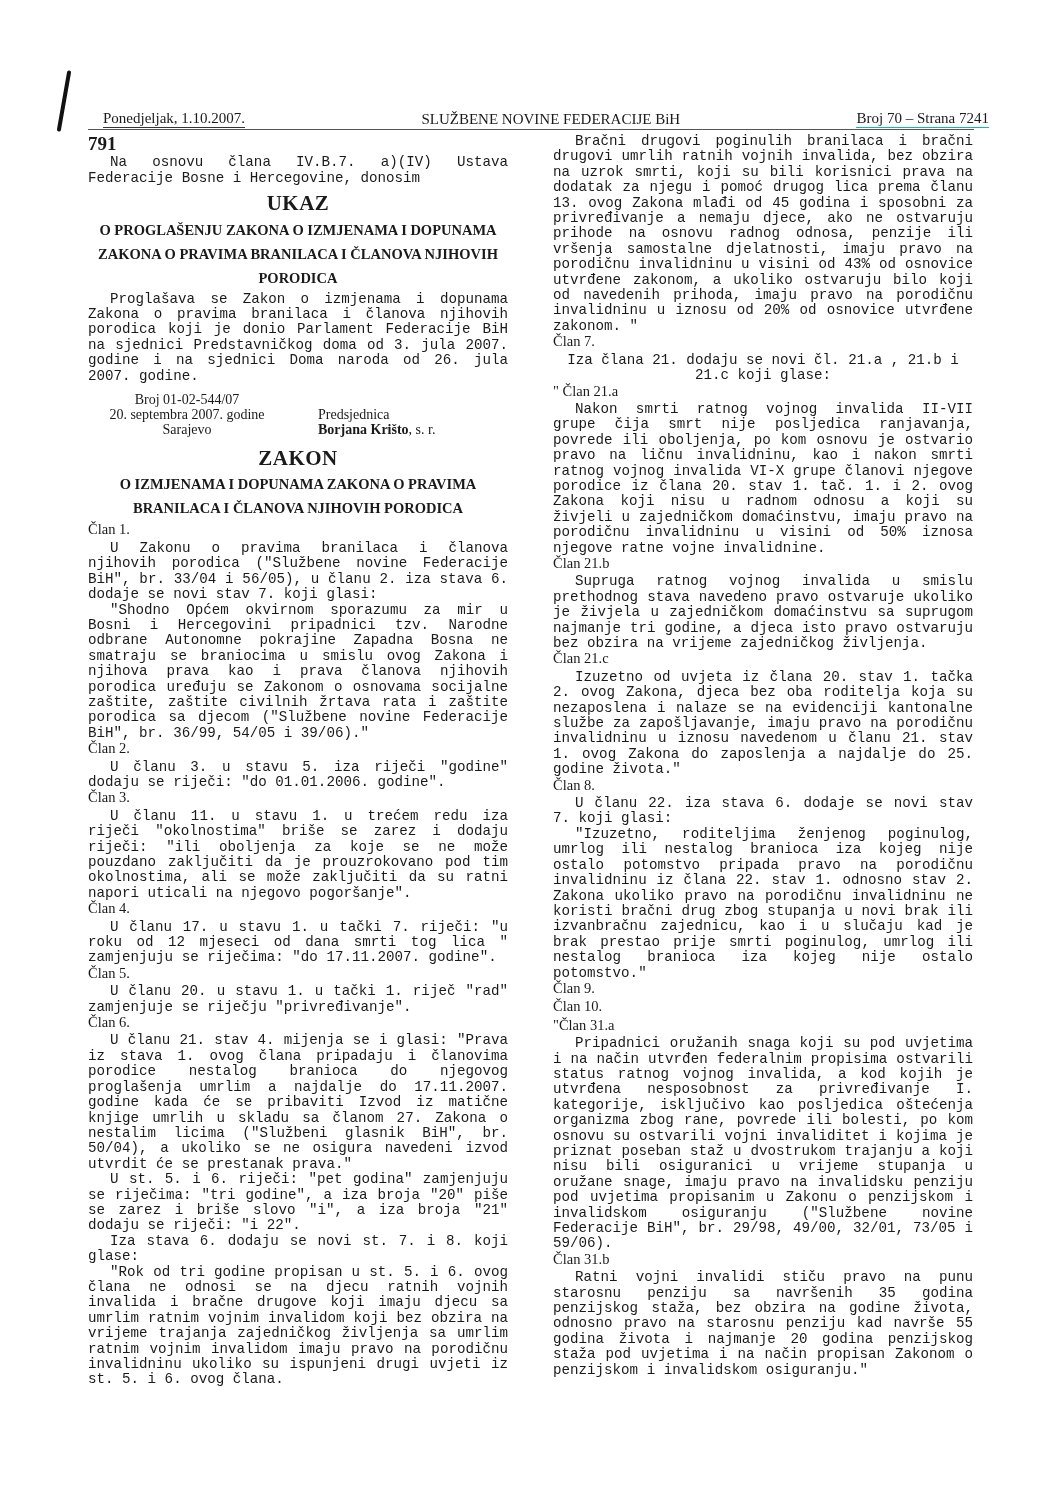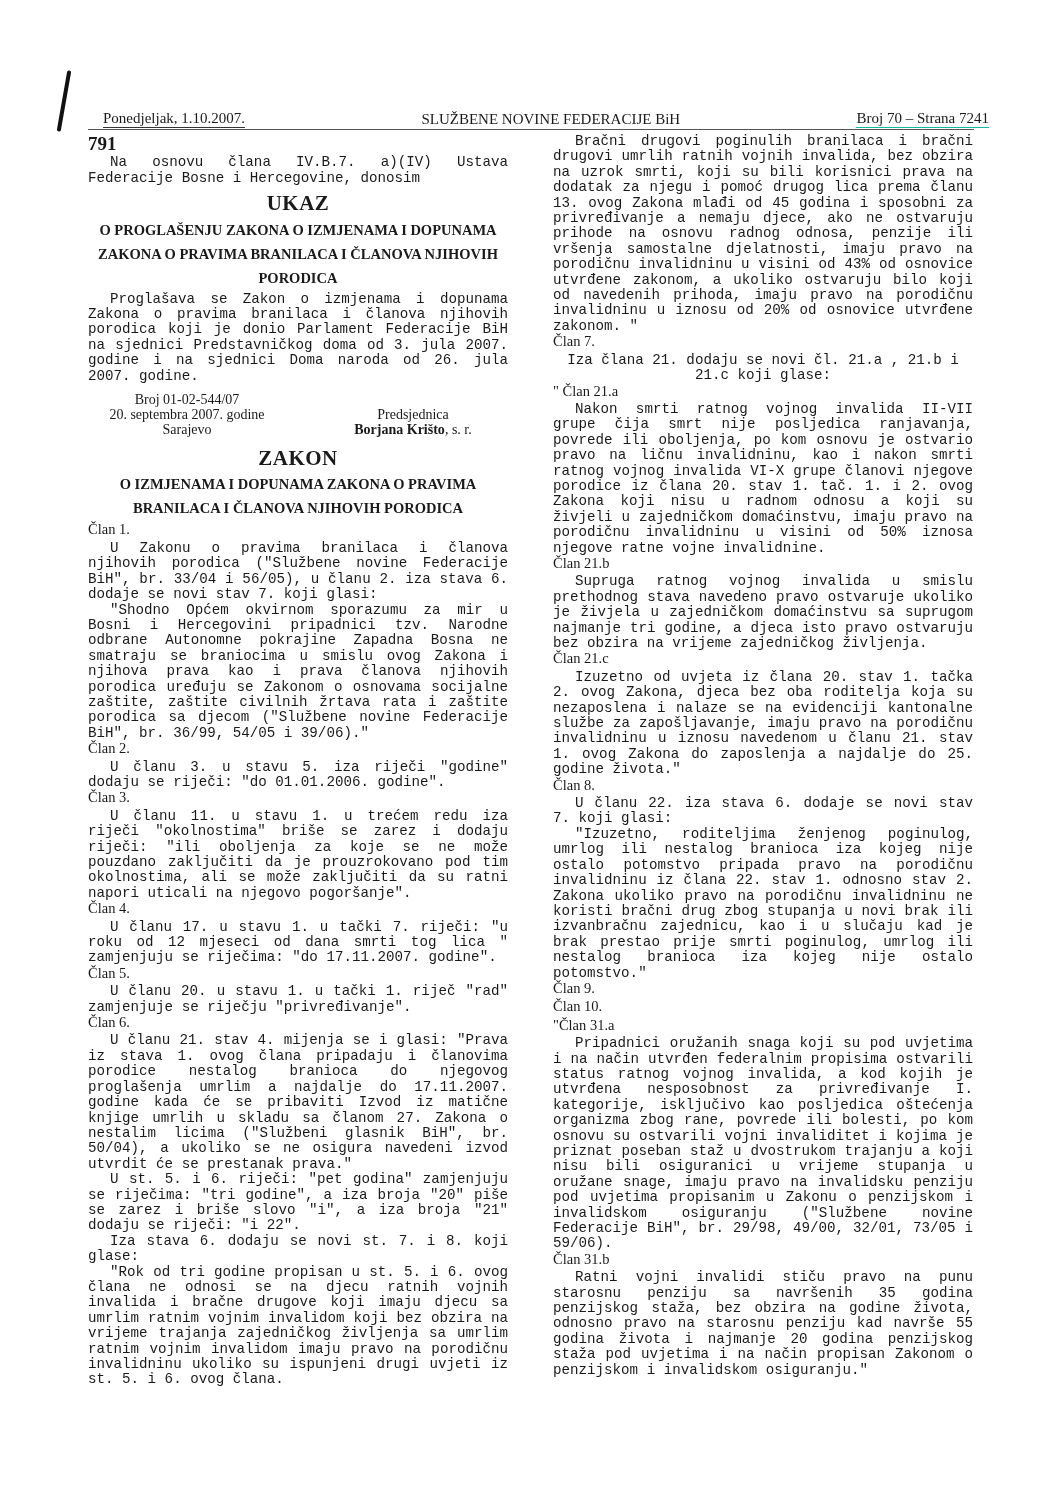--- a/index.html
+++ b/index.html
@@ -28,21 +28,21 @@
   .col.left { left: 88px; }
   .col.right { left: 553px; }
   .col p { margin: 0; text-indent: 22px; font-family: Liberation Mono, monospace; }
   .num { font-weight: bold; font-size: 19px; margin: 2px 0 4px 0; }
   .h-big { text-align: center; font-weight: bold; font-size: 21px; margin: 10px 0 6px; letter-spacing: 0.5px; }
   .h-sub { text-align: center; font-weight: bold; font-size: 14.5px; line-height: 24px; margin: 0 0 2px; }
   .clan { text-align: left; margin: 0 0 3px; font-size: 14.5px; }
   .clan.tight { margin-top: 2px; }
   .sig { display: flex; justify-content: space-between; margin: 8px 0 0; font-size: 14px; line-height: 15px; gap: 32px; }
   .sig .l { text-align: center; width: 190px; padding-left: 4px; }
-  .sig .r { text-align: center; width: 190px; }
+  .sig .r { text-align: left; width: 190px; }
   .sig .r b { font-weight: bold; }
   .center-line { text-align: center; text-indent: 0 !important; }
 </style>
 </head>
 <body>
 
 <div class="scan-mark"></div>
 
 <div class="header">
   <span class="date">Ponedjeljak, 1.10.2007.</span>

